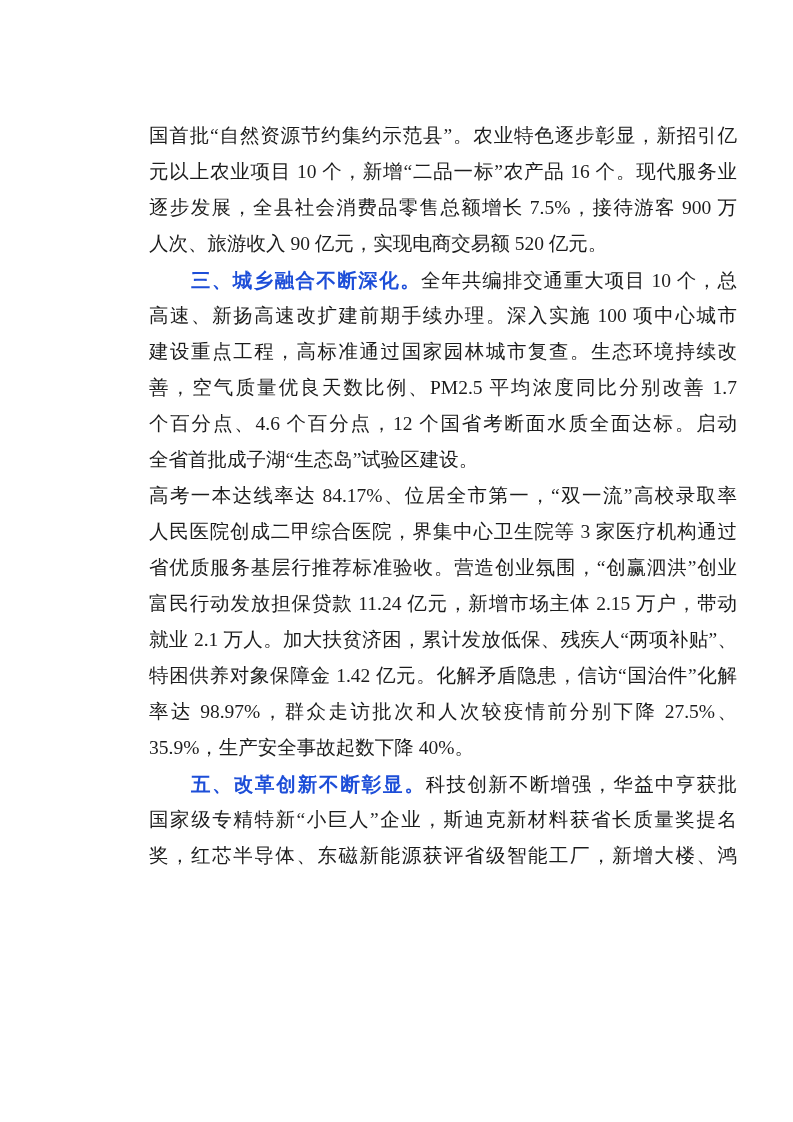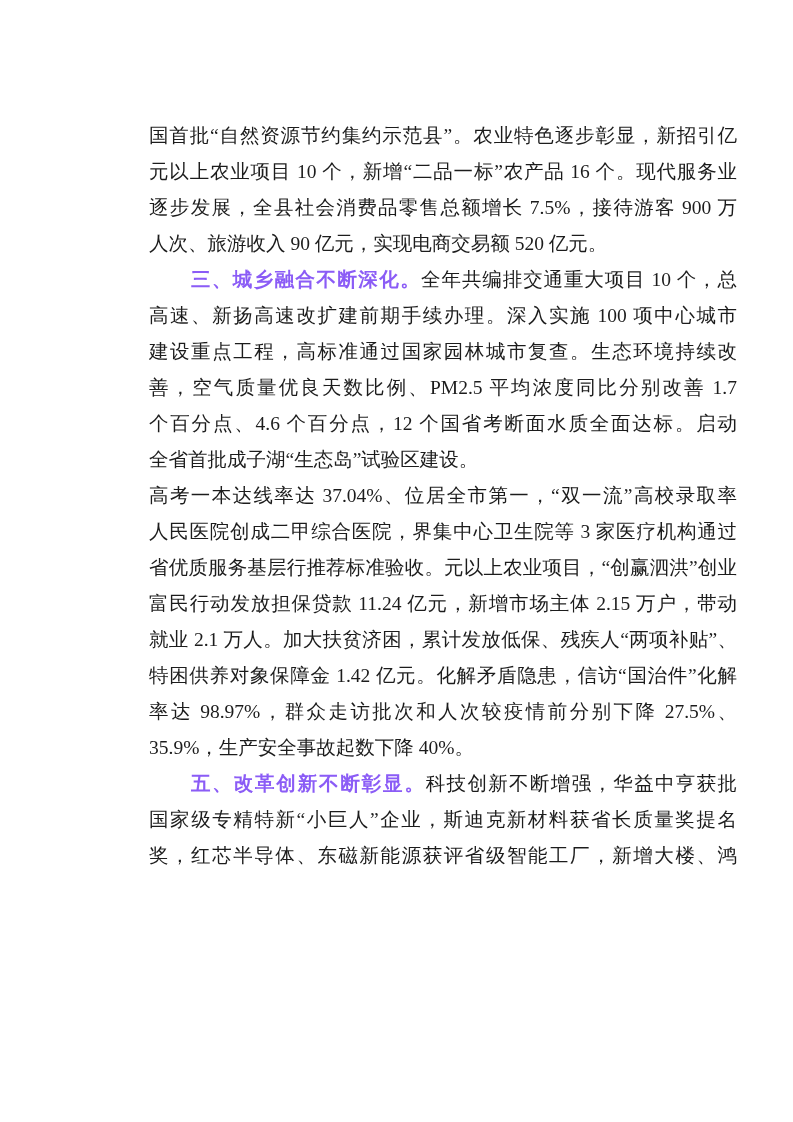--- a/index.html
+++ b/index.html
@@ -36,23 +36,23 @@
     text-justify: inter-character;
   }
   .line.fill {
     text-align-last: justify;
   }
   .line.indent {
     text-indent: 42px;
   }
   .lead {
     font-weight: 700;
-    font-family: Liberation Mono, monospace;
+    font-family: Liberation Sans, sans-serif;
     letter-spacing: 0.5px;
-    color: #8b5cf6;
+    color: #1d4ed8;
   }
   .footer {
     position: absolute;
     left: 0;
     top: 1037px;
     width: 100%;
     text-align: center;
     font-size: 20px;
     letter-spacing: 2px;
     color: #1c1c1c;
@@ -71,23 +71,23 @@
       </div>
       <div class="paragraph">
         <div class="line fill indent"><span class="lead">三、城乡融合不断深化。</span>全年共编排交通重大项目 10 个，总</div>
         <div class="line fill">高速、新扬高速改扩建前期手续办理。深入实施 100 项中心城市</div>
         <div class="line fill">建设重点工程，高标准通过国家园林城市复查。生态环境持续改</div>
         <div class="line fill">善，空气质量优良天数比例、PM2.5 平均浓度同比分别改善 1.7</div>
         <div class="line fill">个百分点、4.6 个百分点，12 个国省考断面水质全面达标。启动</div>
         <div class="line">全省首批成子湖“生态岛”试验区建设。</div>
       </div>
       <div class="paragraph">
-        <div class="line fill">高考一本达线率达 37.04%、位居全市第一，“双一流”高校录取率</div>
+        <div class="line fill">高考一本达线率达 84.17%、位居全市第一，“双一流”高校录取率</div>
         <div class="line fill">人民医院创成二甲综合医院，界集中心卫生院等 3 家医疗机构通过</div>
-        <div class="line fill">省优质服务基层行推荐标准验收。元以上农业项目，“创赢泗洪”创业</div>
+        <div class="line fill">省优质服务基层行推荐标准验收。营造创业氛围，“创赢泗洪”创业</div>
         <div class="line fill">富民行动发放担保贷款 11.24 亿元，新增市场主体 2.15 万户，带动</div>
         <div class="line fill">就业 2.1 万人。加大扶贫济困，累计发放低保、残疾人“两项补贴”、</div>
         <div class="line fill">特困供养对象保障金 1.42 亿元。化解矛盾隐患，信访“国治件”化解</div>
         <div class="line fill">率达 98.97%，群众走访批次和人次较疫情前分别下降 27.5%、</div>
         <div class="line">35.9%，生产安全事故起数下降 40%。</div>
       </div>
       <div class="paragraph">
         <div class="line fill indent"><span class="lead">五、改革创新不断彰显。</span>科技创新不断增强，华益中亨获批</div>
         <div class="line fill">国家级专精特新“小巨人”企业，斯迪克新材料获省长质量奖提名</div>
         <div class="line fill">奖，红芯半导体、东磁新能源获评省级智能工厂，新增大楼、鸿</div>

